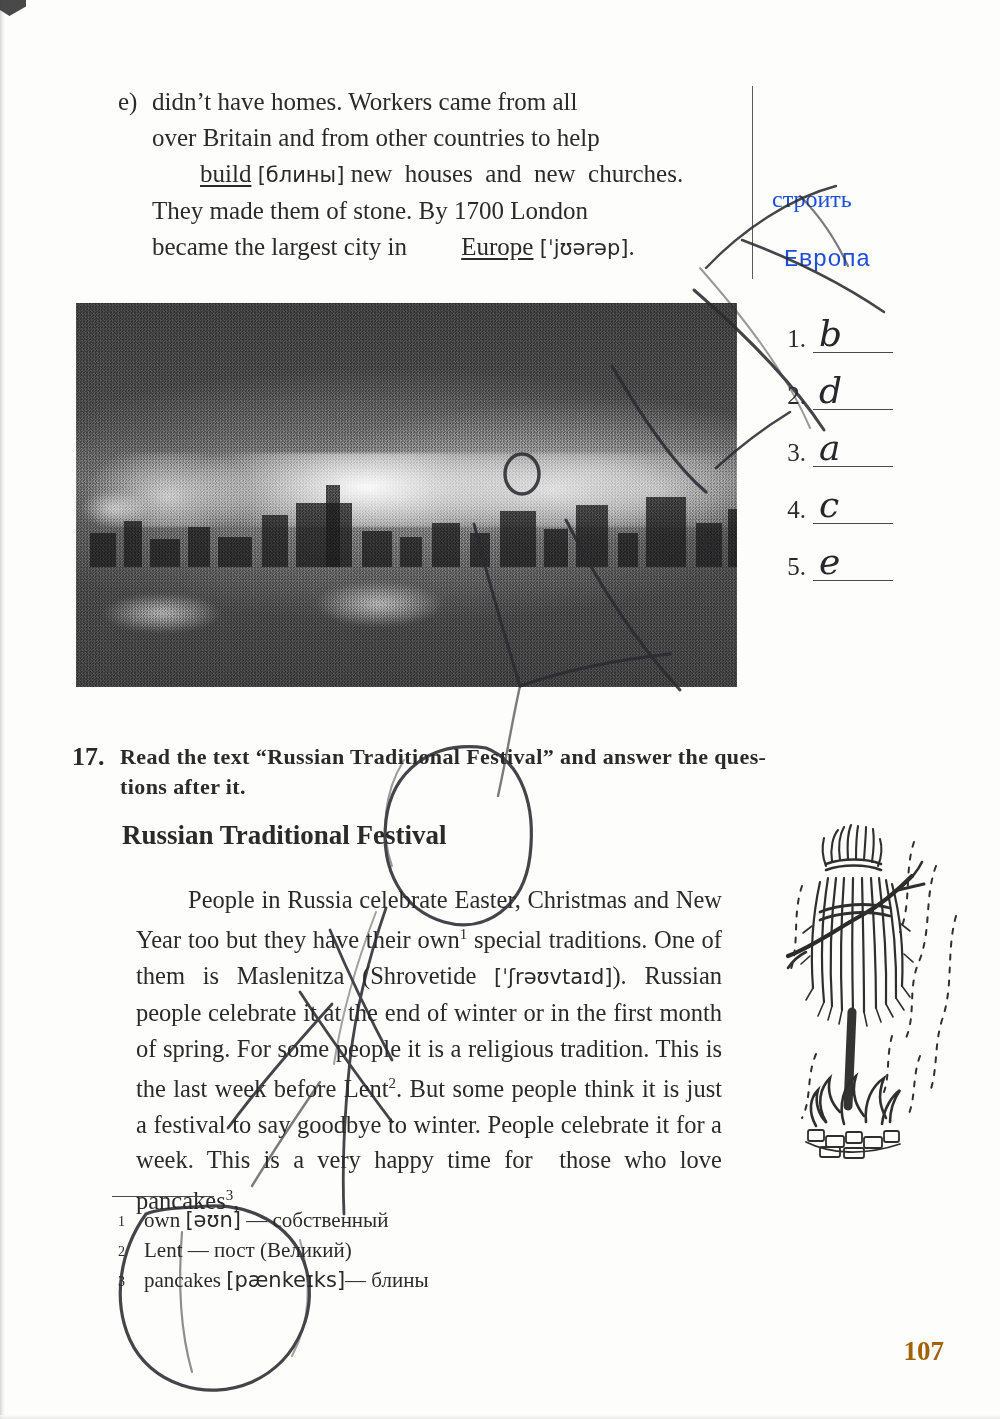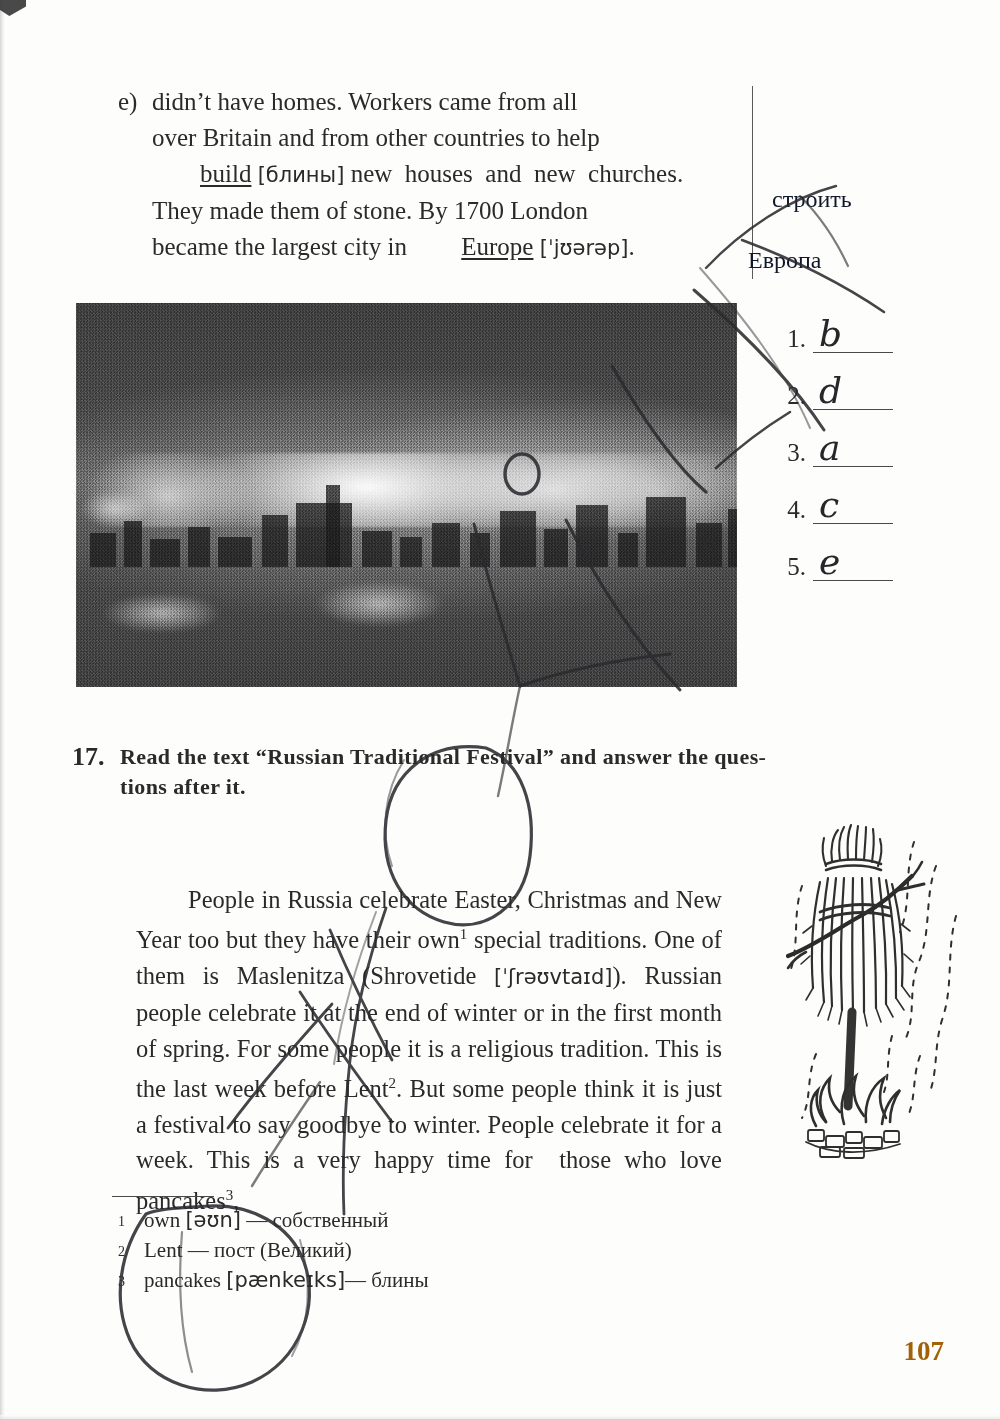--- a/index.html
+++ b/index.html
@@ -74,24 +74,24 @@
     left: 752px; top: 86px;
     width: 1px; height: 193px;
     background: #5a5a5a;
   }
 
   
   .gloss {
     position: absolute;
     font-size: 24px;
     line-height: 28px;
-    color: #0f172a;
+    color: #1d4ed8;
   }
   .gloss-build { left: 772px; top: 185px; }
-  .gloss-europe { left: 748px; top: 246px; }
+  .gloss-europe { left: 784px; top: 246px; font-family: Liberation Mono, monospace; }
 
   
   .answers {
     position: absolute;
     left: 778px; top: 296px;
     width: 115px;
   }
   .answer-row {
     position: relative;
     height: 57px;
@@ -374,20 +374,21 @@
   </div>
 
   <div class="ex17">
     <div class="ex17-num">17.</div>
     <div class="ex17-text">
       <div>Read the text “Russian Traditional Festival” and answer the ques-</div>
       <div class="l2">tions after it.</div>
     </div>
   </div>
 
+  <div class="section-title">Russian Traditional Festival</div>
 
   <div class="body-text">
     <p>People in Russia celebrate Easter, Christmas and New Year too but they have their own<sup>1</sup> special traditions. One of them is Maslenitza (Shrovetide&nbsp;<span class="ipa">[ˈʃrəʊvtaɪd]</span>). Russian people celebrate it at the end of winter or in the first month of spring. For some people it is a religious tradition. This is the last week before Lent<sup>2</sup>. But some people think it is just a festival to say goodbye to winter. People celebrate it for a week. This is a very happy time for&nbsp; those who love pancakes<sup>3</sup>,</p>
   </div>
 
   <div class="footnote-rule"></div>
   <div class="footnotes">
     <div class="fn-row">
       <span class="fn-marker">1</span>
       <span class="fn-body"><b>own</b> <span class="ipa">[əʊn]</span> <span>—</span> <span>собственный</span></span>

